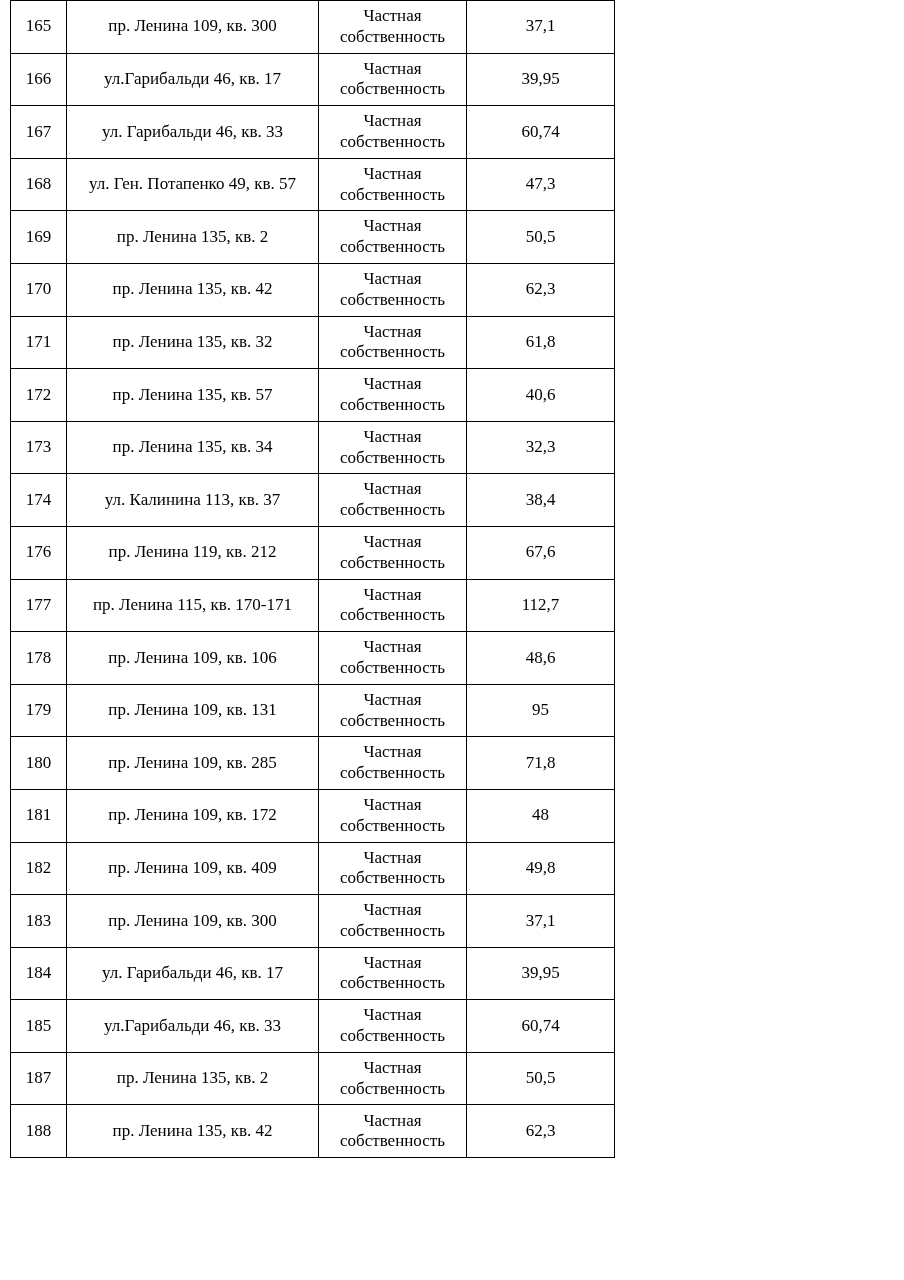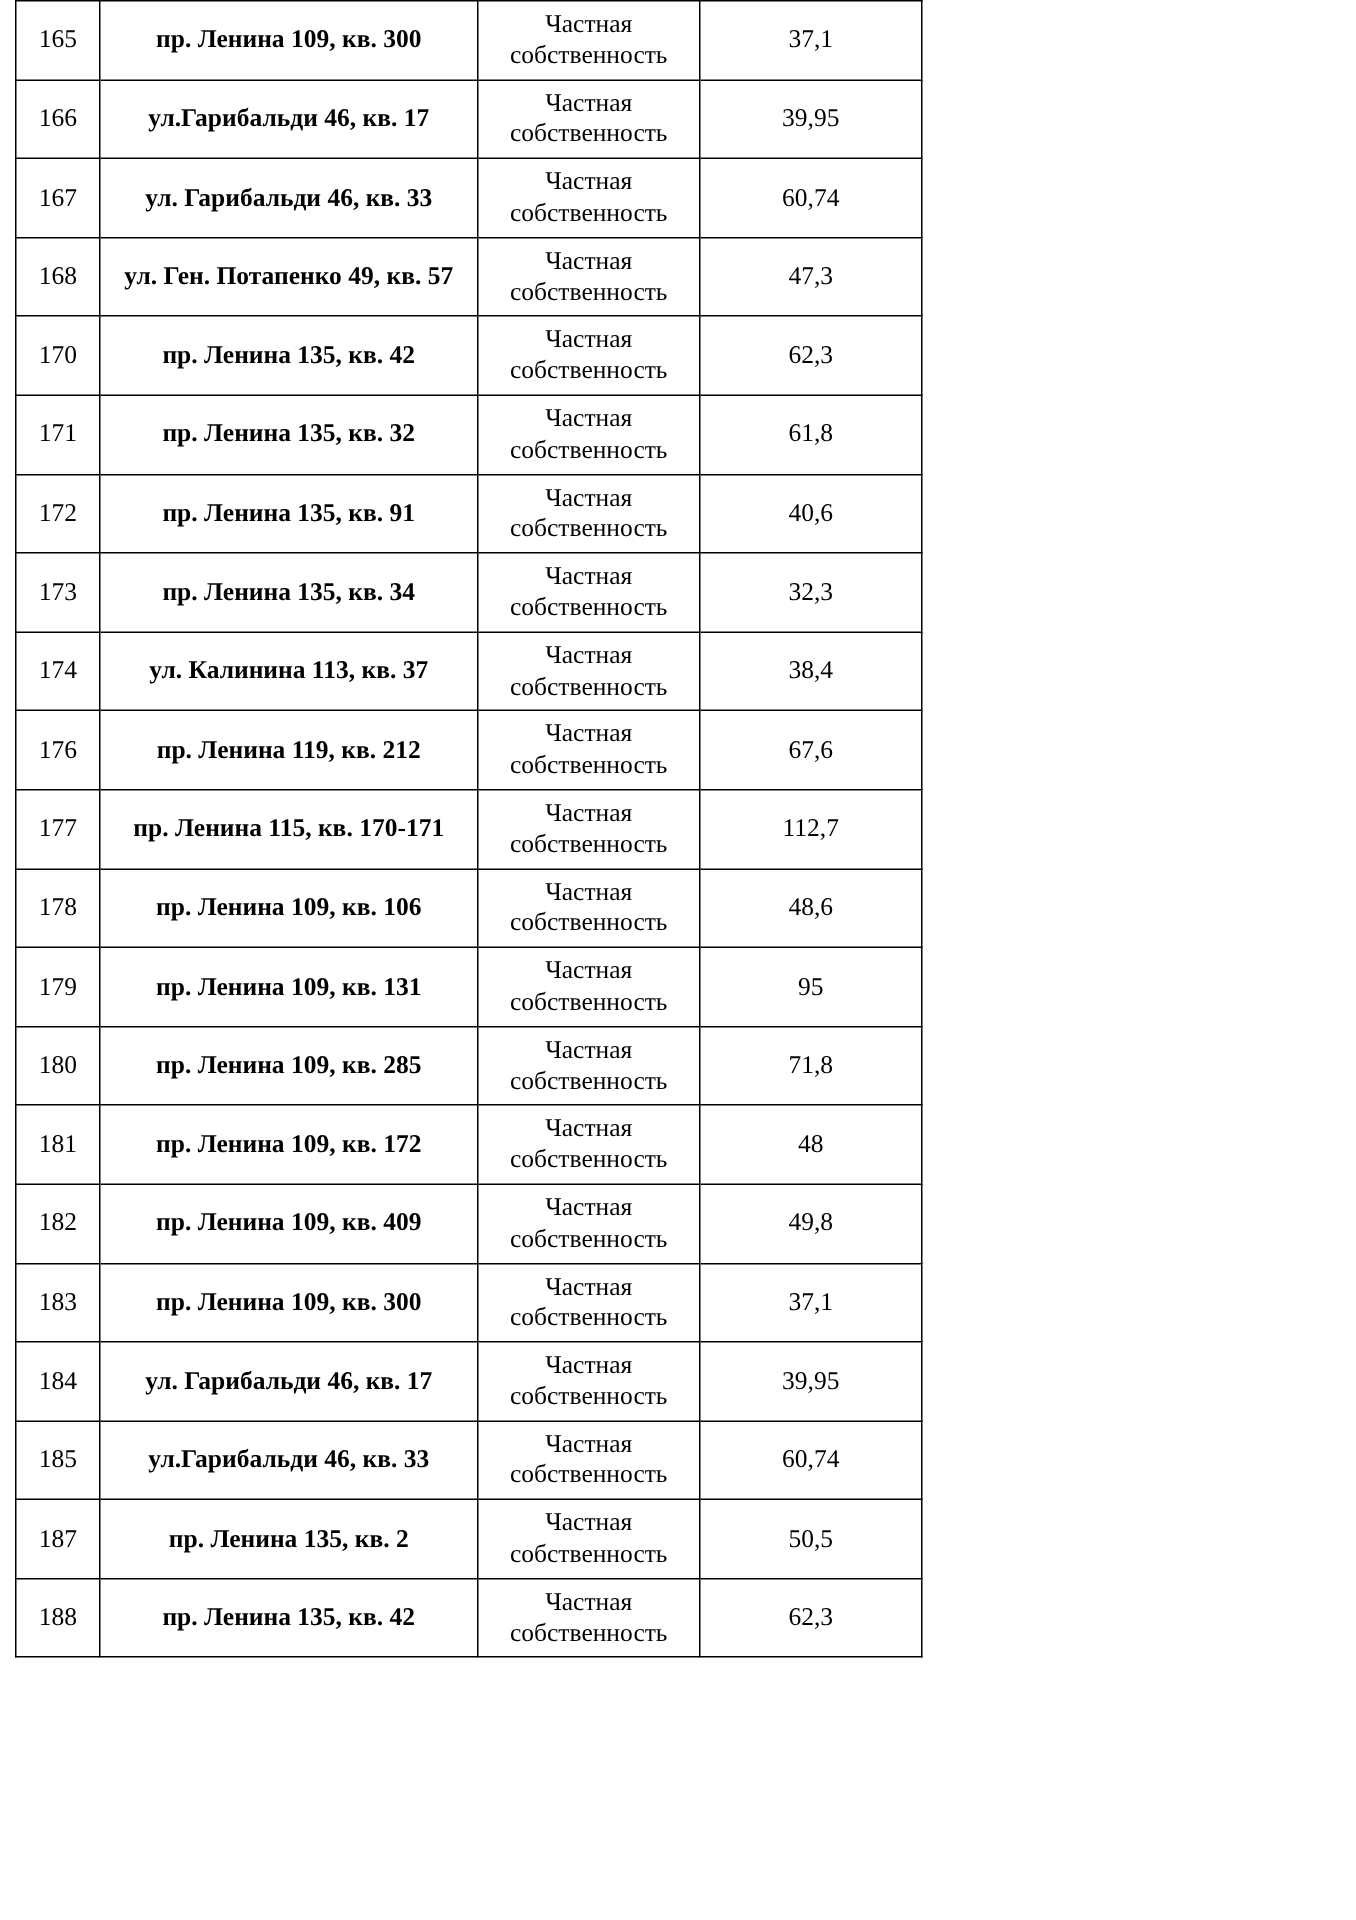--- a/index.html
+++ b/index.html
@@ -31,21 +31,21 @@
     vertical-align: middle;
     font-size: 17px;
     line-height: 1.22;
     padding: 3px 4px;
   }
   col.c-num   { width: 56px; }
   col.c-addr  { width: 252px; }
   col.c-own   { width: 148px; }
   col.c-area  { width: 148px; }
   td.num  { font-size: 17px; }
-  td.addr { font-size: 17px; font-weight: bold; }
+  td.addr { font-size: 17px; }
   td.own  { font-size: 16px; line-height: 1.18; }
   td.area { font-size: 17px; }
   tr { height: 52.6px; }
 </style>
 </head>
 <body>
 
 <div class="page">
   <table class="reg-table">
     <colgroup>
@@ -73,34 +73,40 @@
           <td class="own">Частная собственность</td>
           <td class="area">60,74</td>
         </tr>
         <tr>
           <td class="num">168</td>
           <td class="addr">ул. Ген. Потапенко 49, кв. 57</td>
           <td class="own">Частная собственность</td>
           <td class="area">47,3</td>
         </tr>
         <tr>
+          <td class="num">169</td>
+          <td class="addr">пр. Ленина 135, кв. 2</td>
+          <td class="own">Частная собственность</td>
+          <td class="area">50,5</td>
+        </tr>
+        <tr>
           <td class="num">170</td>
           <td class="addr">пр. Ленина 135, кв. 42</td>
           <td class="own">Частная собственность</td>
           <td class="area">62,3</td>
         </tr>
         <tr>
           <td class="num">171</td>
           <td class="addr">пр. Ленина 135, кв. 32</td>
           <td class="own">Частная собственность</td>
           <td class="area">61,8</td>
         </tr>
         <tr>
           <td class="num">172</td>
-          <td class="addr">пр. Ленина 135, кв. 91</td>
+          <td class="addr">пр. Ленина 135, кв. 57</td>
           <td class="own">Частная собственность</td>
           <td class="area">40,6</td>
         </tr>
         <tr>
           <td class="num">173</td>
           <td class="addr">пр. Ленина 135, кв. 34</td>
           <td class="own">Частная собственность</td>
           <td class="area">32,3</td>
         </tr>
         <tr>

